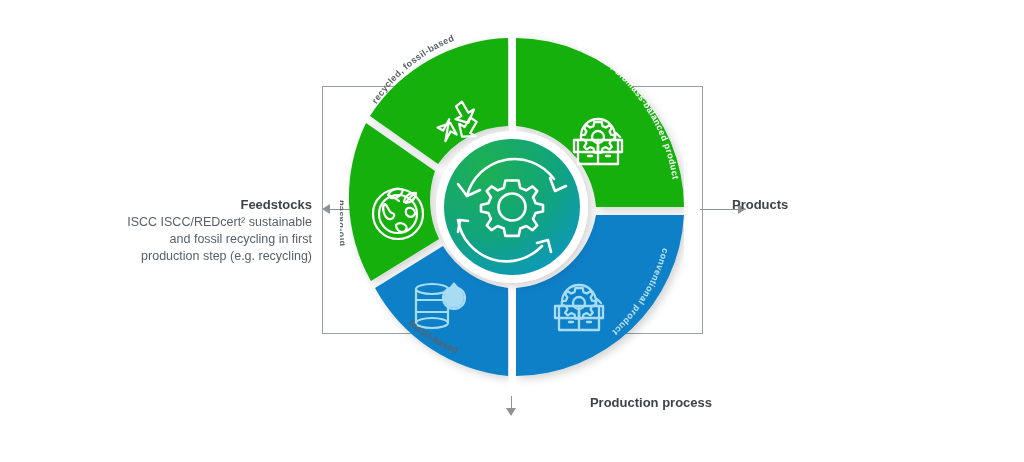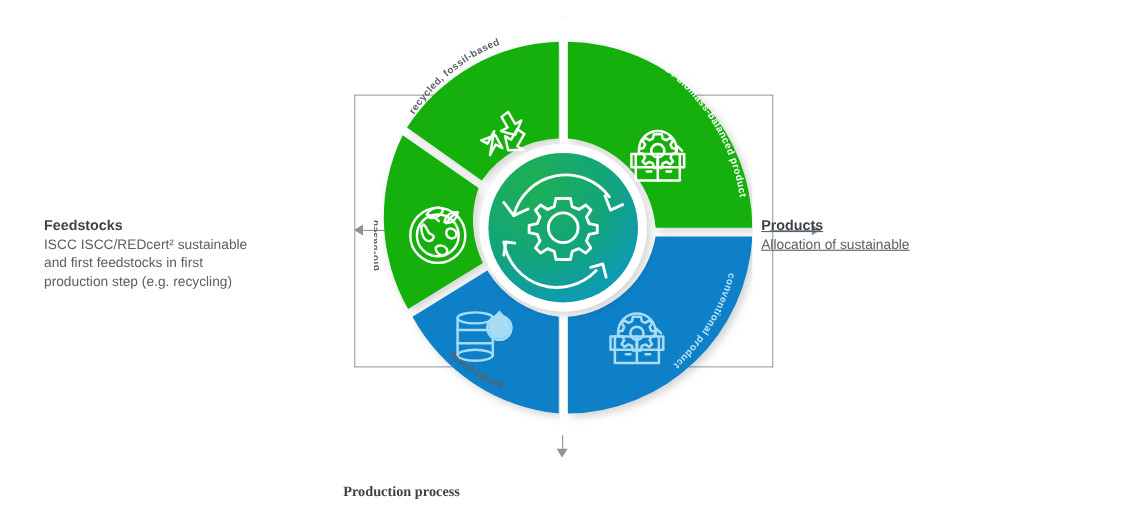--- a/index.html
+++ b/index.html
@@ -29,23 +29,23 @@
      border-left:8px solid #8d9398;}
 
   #arrow-down-line{left:511px;top:16px;width:1px;height:396px;}
   #arrow-down-head{left:506px;top:408px;
      border-left:5px solid transparent;border-right:5px solid transparent;
      border-top:8px solid #8d9398;}
 
   
   .callout{position:absolute;color:#5a6066;font-size:12.5px;line-height:17px;}
   .callout .title{font-weight:bold;color:#3d4449;font-size:13px;margin-bottom:1px;}
-  #callout-feedstocks{left:40px;top:196px;width:272px;}
-  #callout-products{left:692px;top:196px;width:280px;text-align:left;text-decoration:underline;}
-  #callout-process{left:312px;top:438px;width:400px;text-align:left;font-family:Liberation Serif, serif;}
+  #callout-feedstocks{left:40px;top:196px;width:272px;text-align:right;}
+  #callout-products{left:732px;top:196px;width:280px;text-align:left;}
+  #callout-process{left:312px;top:394px;width:400px;text-align:right;}
   #callout-process .title{margin-bottom:1px;}
 
   
   #wheel{position:absolute;left:340px;top:16px;width:344px;height:380px;}
   #wheel svg{display:block;}
 
   .seg-label{
     font-family:"Liberation Sans","DejaVu Sans",sans-serif;
     font-weight:bold;font-size:9px;letter-spacing:.4px;
   }
@@ -192,26 +192,25 @@
 
       <text class="seg-label lightblue">
         <textPath href="#p-conv" startOffset="10%">conventional product</textPath>
       </text>
     </svg>
   </div>
 
   <div class="callout" id="callout-feedstocks">
     <div class="title">Feedstocks</div>
     <div>ISCC ISCC/REDcert² sustainable</div>
-    <div>and first feedstocks in first</div>
+    <div>and fossil recycling in first</div>
     <div>production step (e.g. recycling)</div>
   </div>
 
   <div class="callout" id="callout-products">
     <div class="title">Products</div>
-    <div>Allocation of sustainable</div>
   </div>
 
   <div class="callout" id="callout-process">
     <div class="title">Production process</div>
   </div>
 
 </div>
 
 </body></html>

